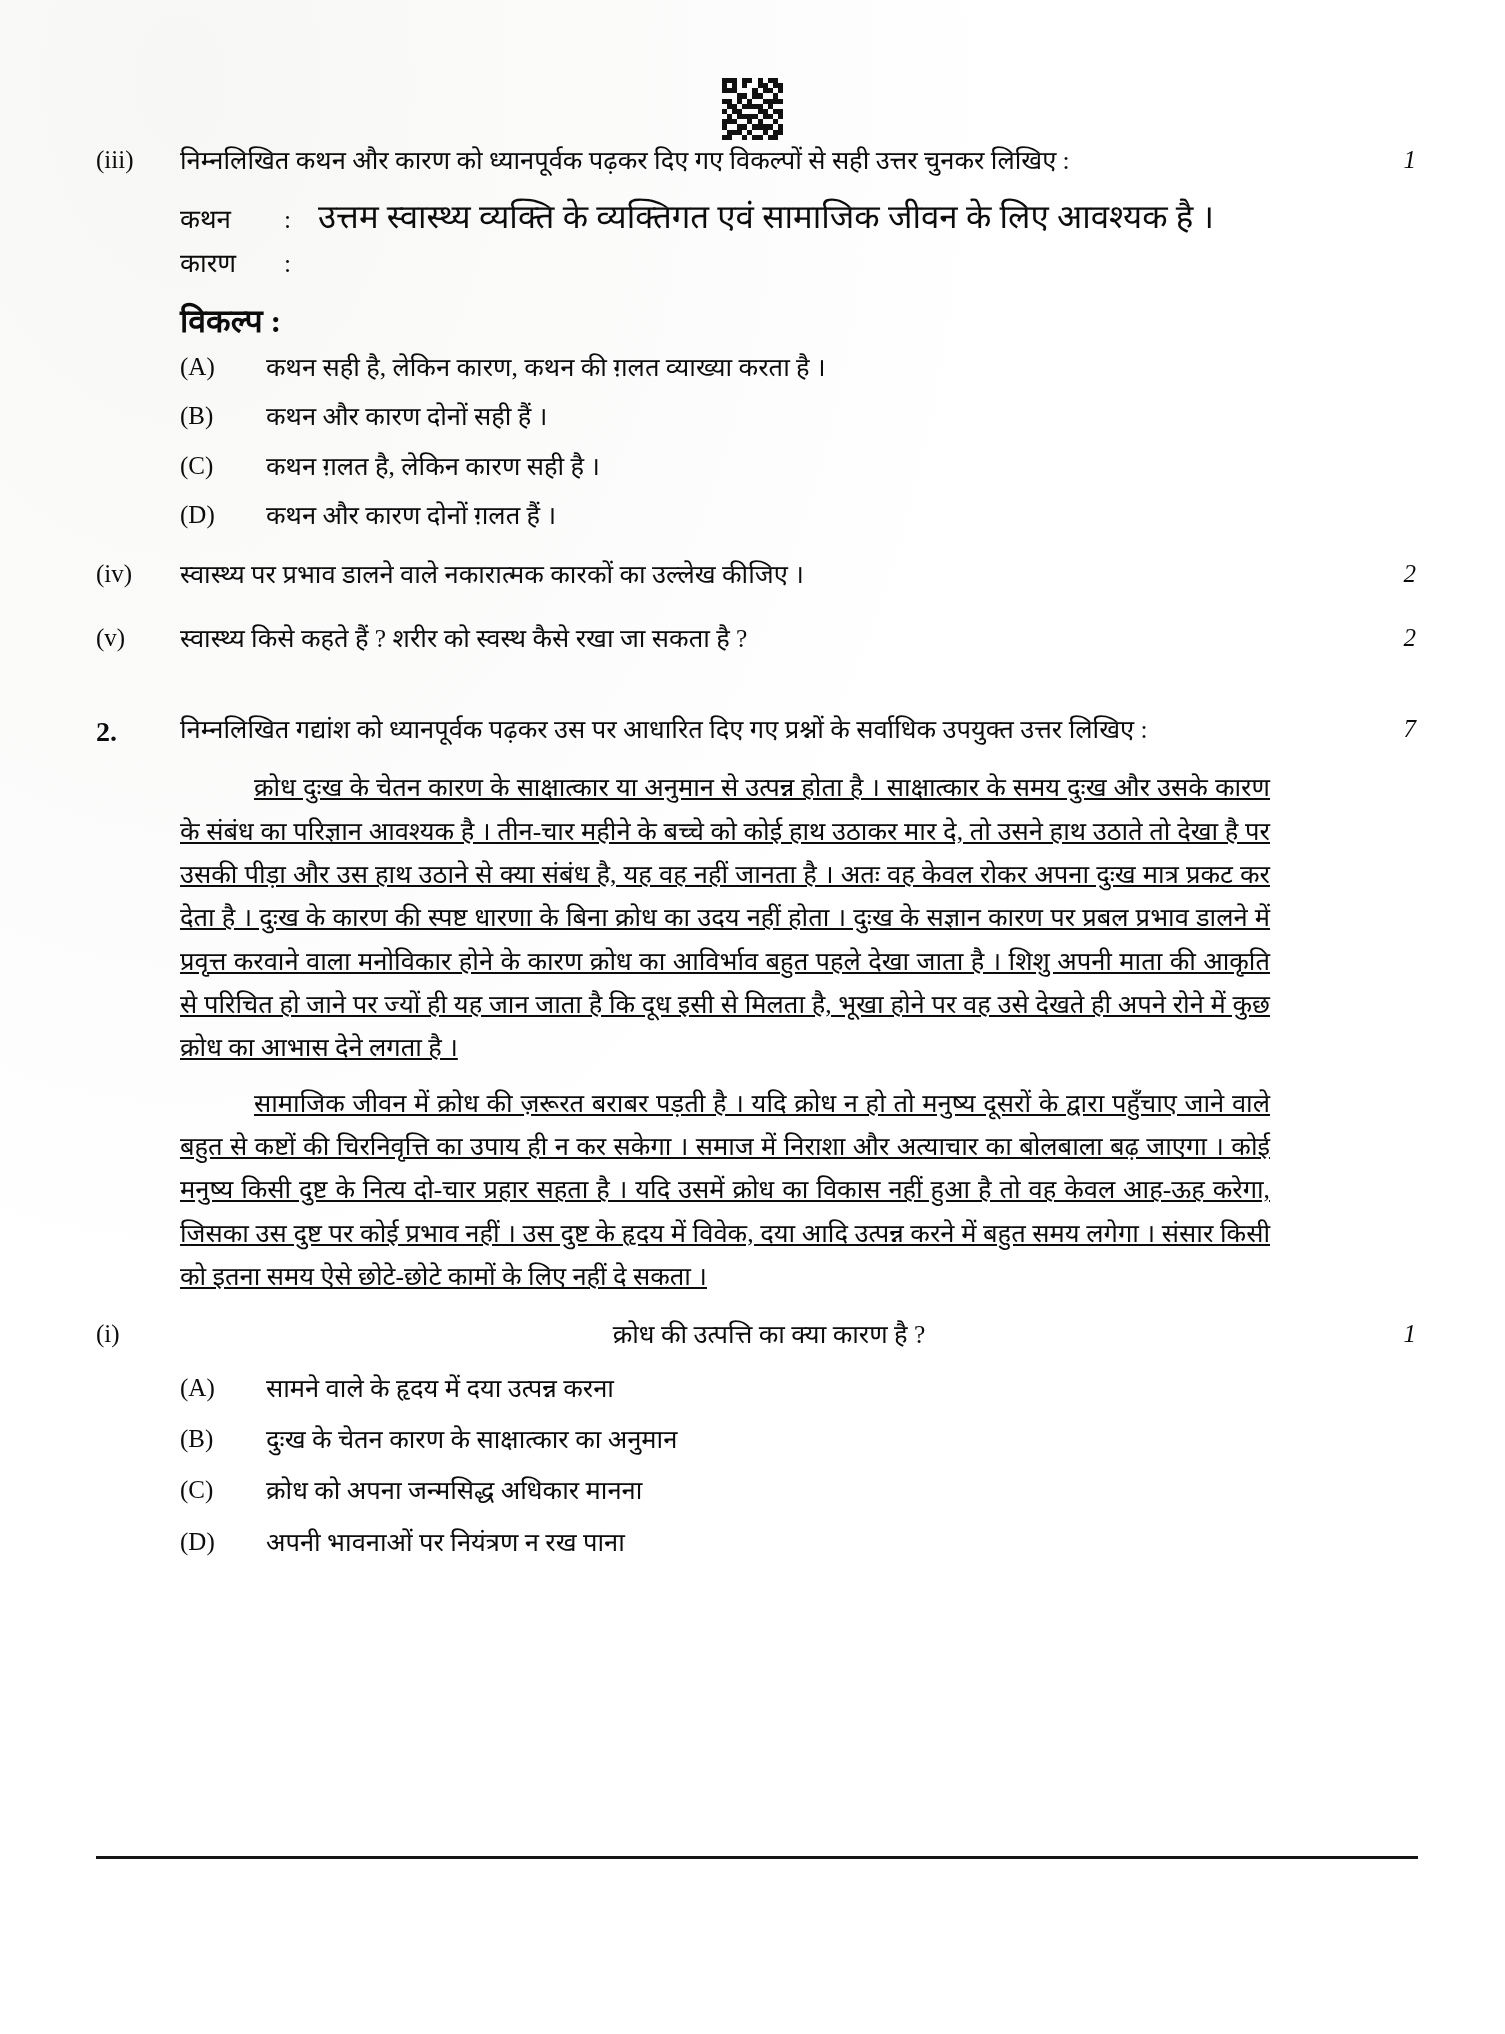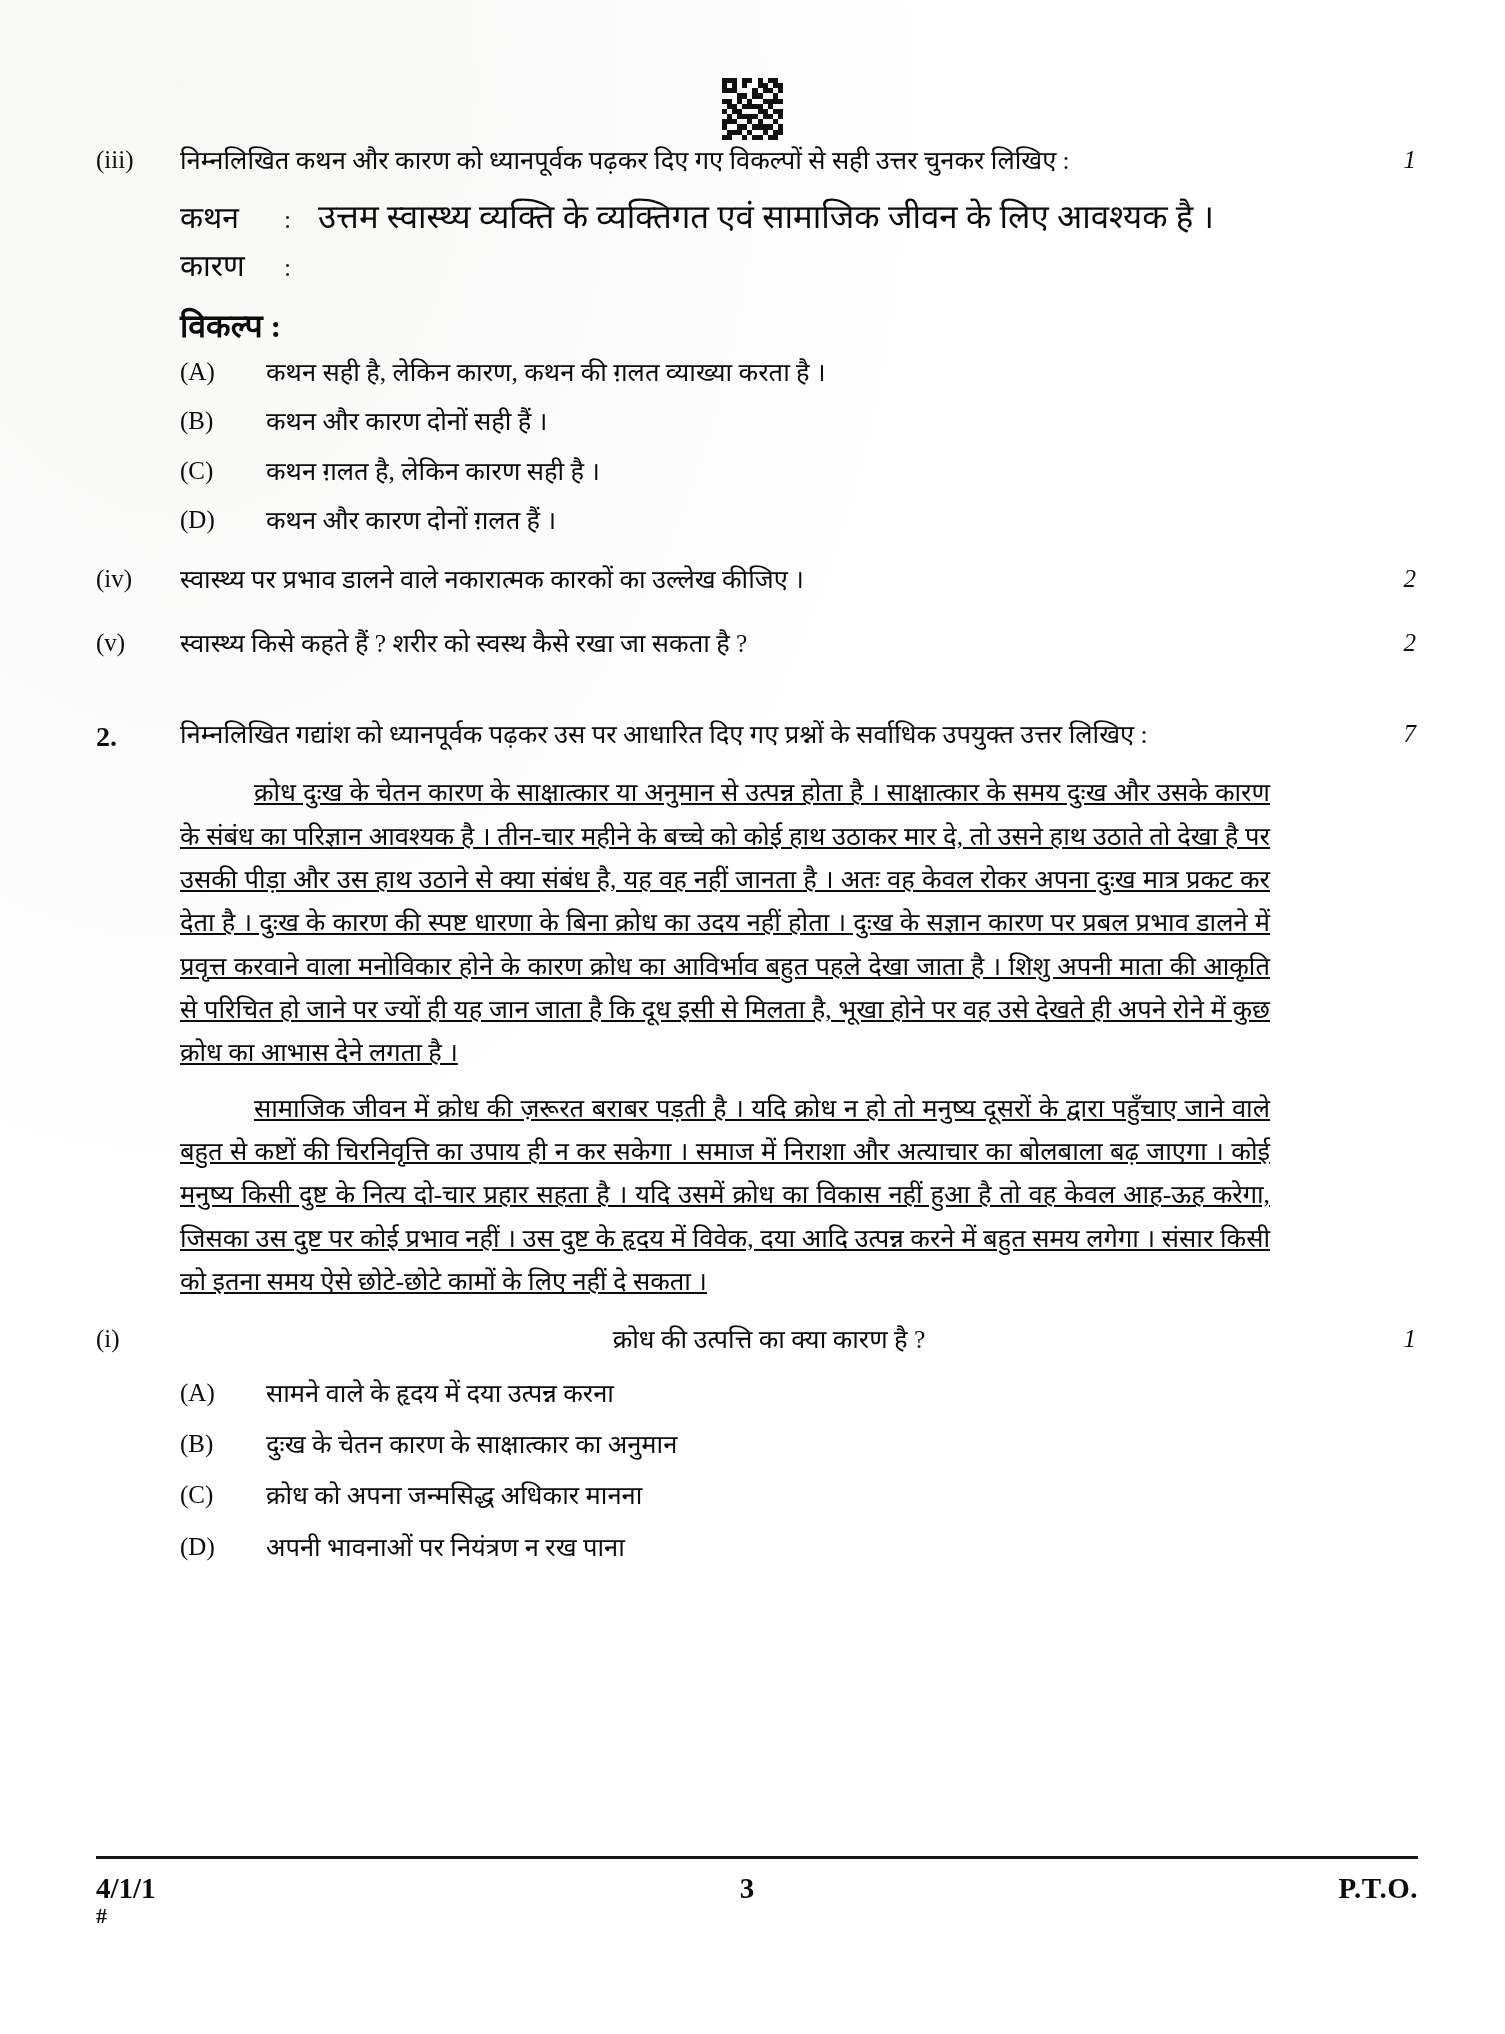--- a/index.html
+++ b/index.html
@@ -88,21 +88,21 @@
   }
   .gap-s { height: 10px; }
   .gap-m { height: 18px; }
 
   .sub-indent { padding-left: 84px; }
 
   .bold { font-weight: bold; }
   .label-cell {
     display: inline-block;
     width: 104px;
-    font-size: 30px;
+    font-size: 26px;
   }
   .colon-cell {
     display: inline-block;
     width: 34px;
     font-size: 25.5px;
   }
 
   .sr-line { display: flex; align-items: baseline; }
   .sr-line .sr-text {
     flex: 1 1 auto;
@@ -434,22 +434,14 @@
     </div>
     <div style="height:10px;"></div>
     <div class="optrow">
       <div class="olab">(D)</div>
       <div class="otxt">अपनी भावनाओं पर नियंत्रण न रख पाना</div>
     </div>
 
   </div>
 
   <div class="footer-rule"></div>
-  <div class="footer">
-    <div class="code-wrap">
-      <div>4/1/1</div>
-      <div class="code-hash">#</div>
-    </div>
-    <div class="pageno">3</div>
-    <div class="pto">P.T.O.</div>
-  </div>
 
 </div>
 
 </body></html>

